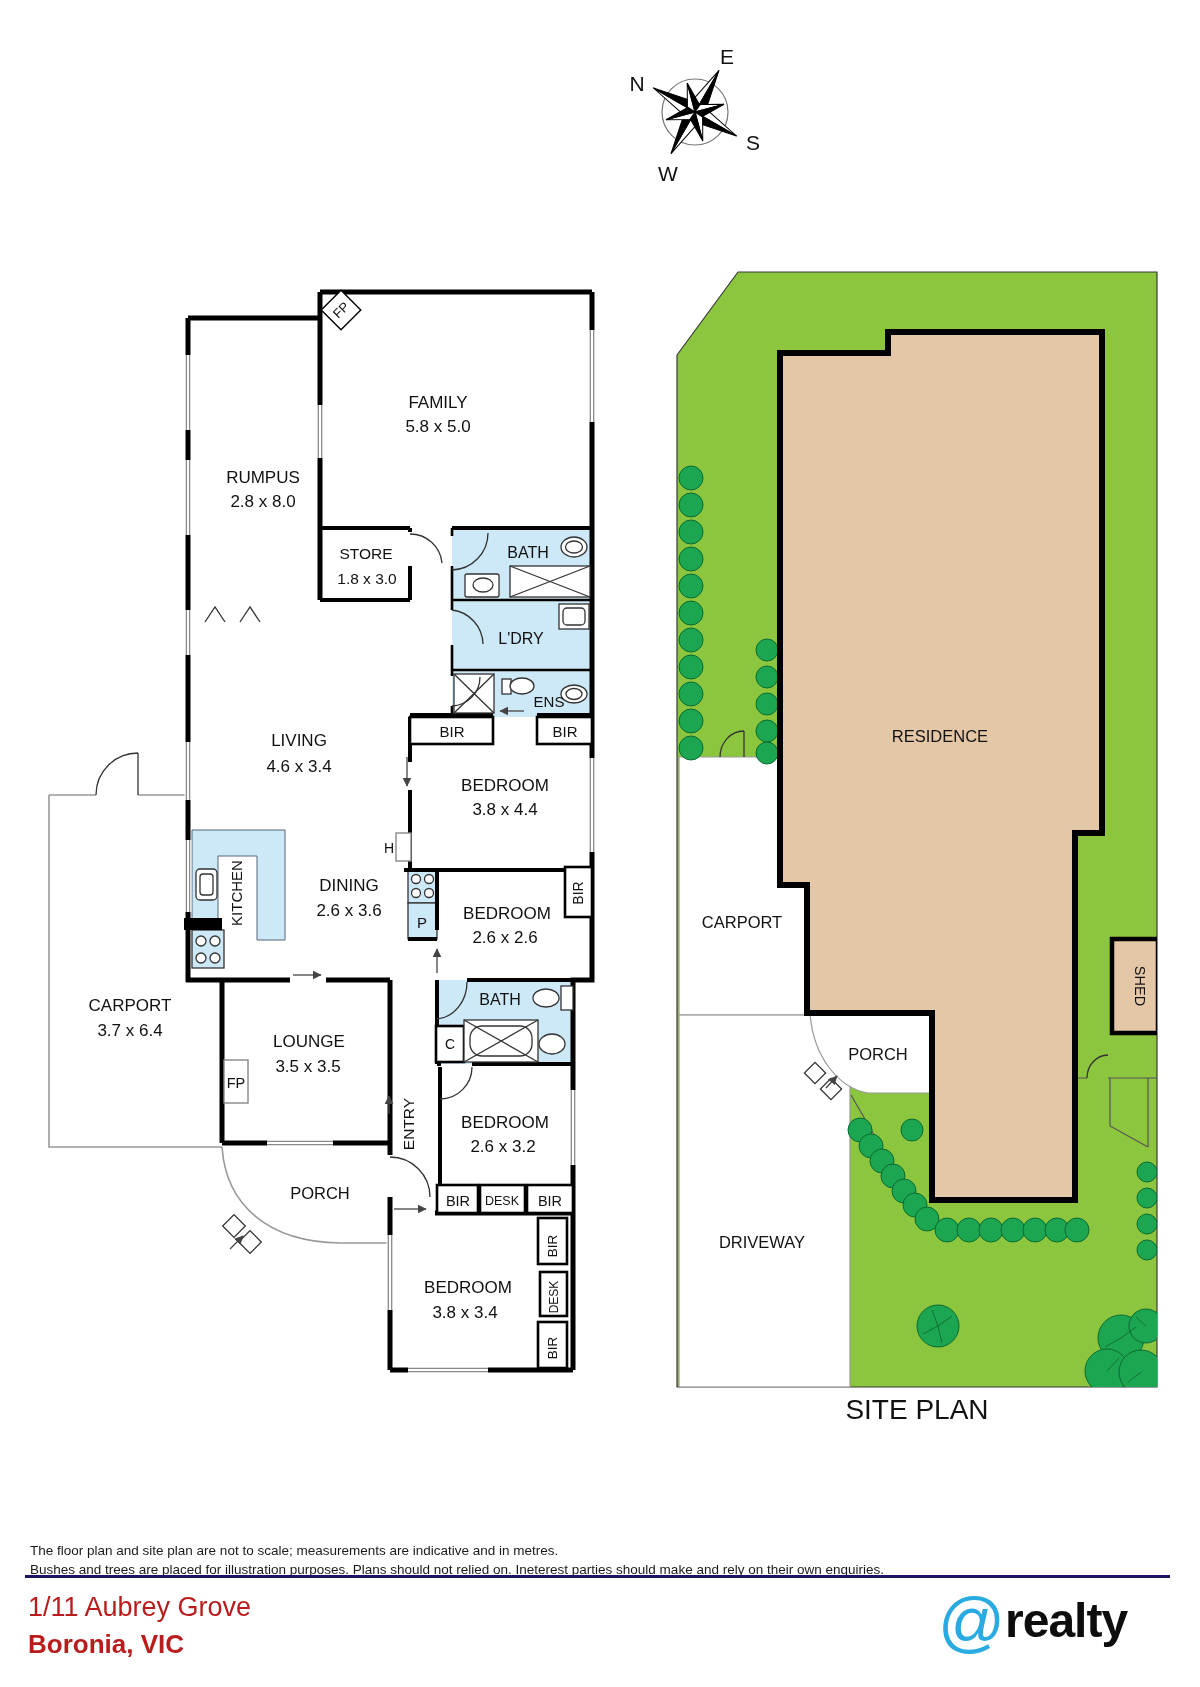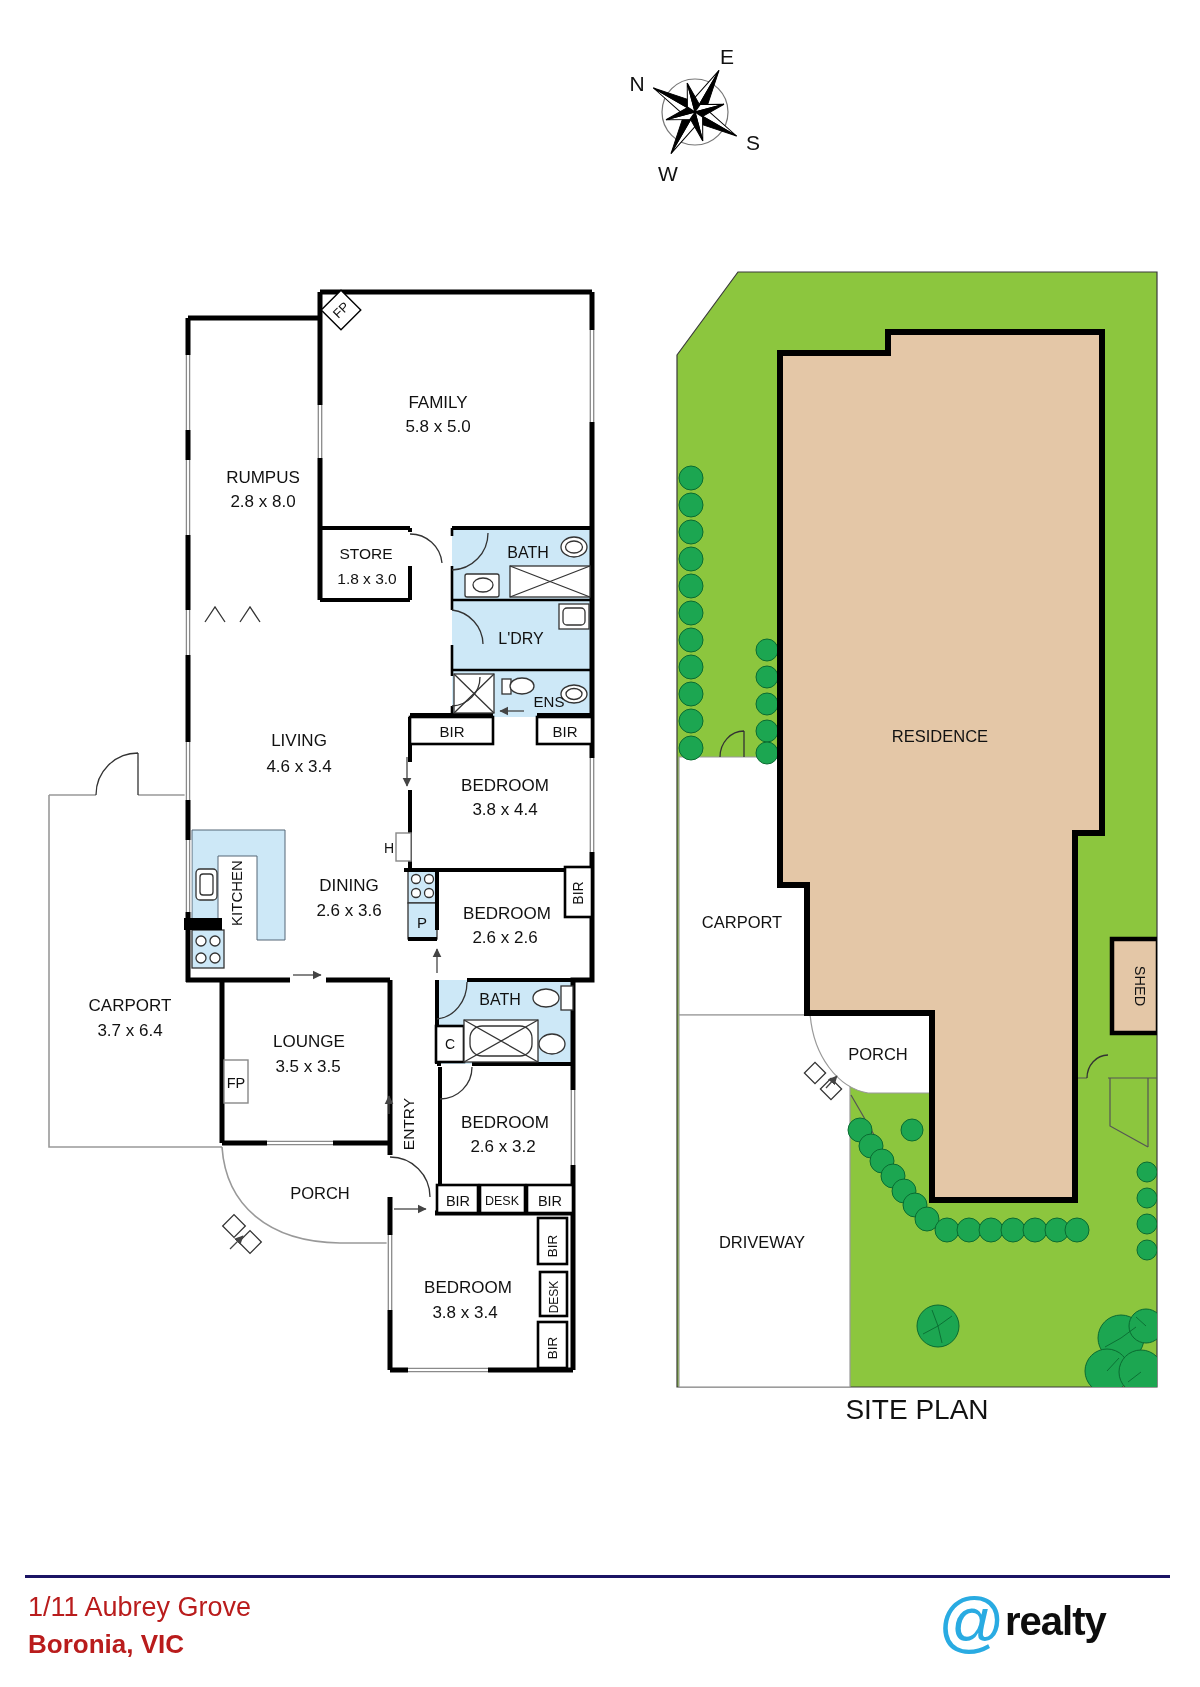--- a/index.html
+++ b/index.html
@@ -20,21 +20,21 @@
   .tree{fill:#1CA651;stroke:#0A6B31;stroke-width:1;}
   .vein{stroke:#0A6B31;stroke-width:.9;fill:none;}
   .siteline{stroke:#555;stroke-width:1.2;fill:none;}
   .footer-disclaimer{position:absolute;left:30px;top:1541px;font-size:13.5px;line-height:19px;color:#1a1a1a;}
   .navy-rule{position:absolute;left:25px;top:1575px;width:1145px;height:3px;background:#1B1464;}
   .address{position:absolute;left:28px;top:1592px;color:#b91c1c;}
   .address .l1{font-size:27px;font-weight:400;}
   .address .l2{font-size:26px;font-weight:700;margin-top:6px;}
   .logo{position:absolute;left:938px;top:1588px;display:flex;align-items:center;}
   .logo .at{color:#29ABE2;font-size:66px;font-weight:400;line-height:66px;}
-  .logo .name{color:#0d0d0d;font-size:40px;font-weight:700;letter-spacing:-1px;line-height:60px;}
+  .logo .name{color:#0d0d0d;font-size:48px;font-weight:700;letter-spacing:-1px;line-height:60px;}
 </style>
 </head>
 <body>
 
 <div class="page">
 
 <svg width="1200" height="1687" viewBox="0 0 1200 1687">
   <defs>
     <marker id="arr" markerWidth="9" markerHeight="9" refX="6.5" refY="3.5" orient="auto">
       <path d="M0,0 L7,3.5 L0,7 Z" fill="#444"></path>
@@ -361,20 +361,22 @@
     <text x="320" y="1199" font-size="16.5" text-anchor="middle">PORCH</text>
     <text x="468" y="1293" font-size="17" text-anchor="middle">BEDROOM</text>
     <text x="465" y="1318" font-size="17" text-anchor="middle">3.8 x 3.4</text>
     <text transform="translate(557,1246) rotate(-90)" font-size="13.5" text-anchor="middle">BIR</text>
     <text transform="translate(558,1297) rotate(-90)" font-size="12" text-anchor="middle">DESK</text>
     <text transform="translate(557,1348) rotate(-90)" font-size="13.5" text-anchor="middle">BIR</text>
   </g>
 </svg>
 
   <div class="footer-disclaimer">
+    <div>The floor plan and site plan are not to scale; measurements are indicative and in metres.</div>
+    <div>Bushes and trees are placed for illustration purposes. Plans should not relied on. Ineterest parties should make and rely on their own enquiries.</div>
   </div>
   <div class="navy-rule"></div>
   <div class="address">
     <div class="l1">1/11 Aubrey Grove</div>
     <div class="l2">Boronia, VIC</div>
   </div>
   <div class="logo">
     <span class="at">@</span>
       <span class="name">realty</span>
   </div>

